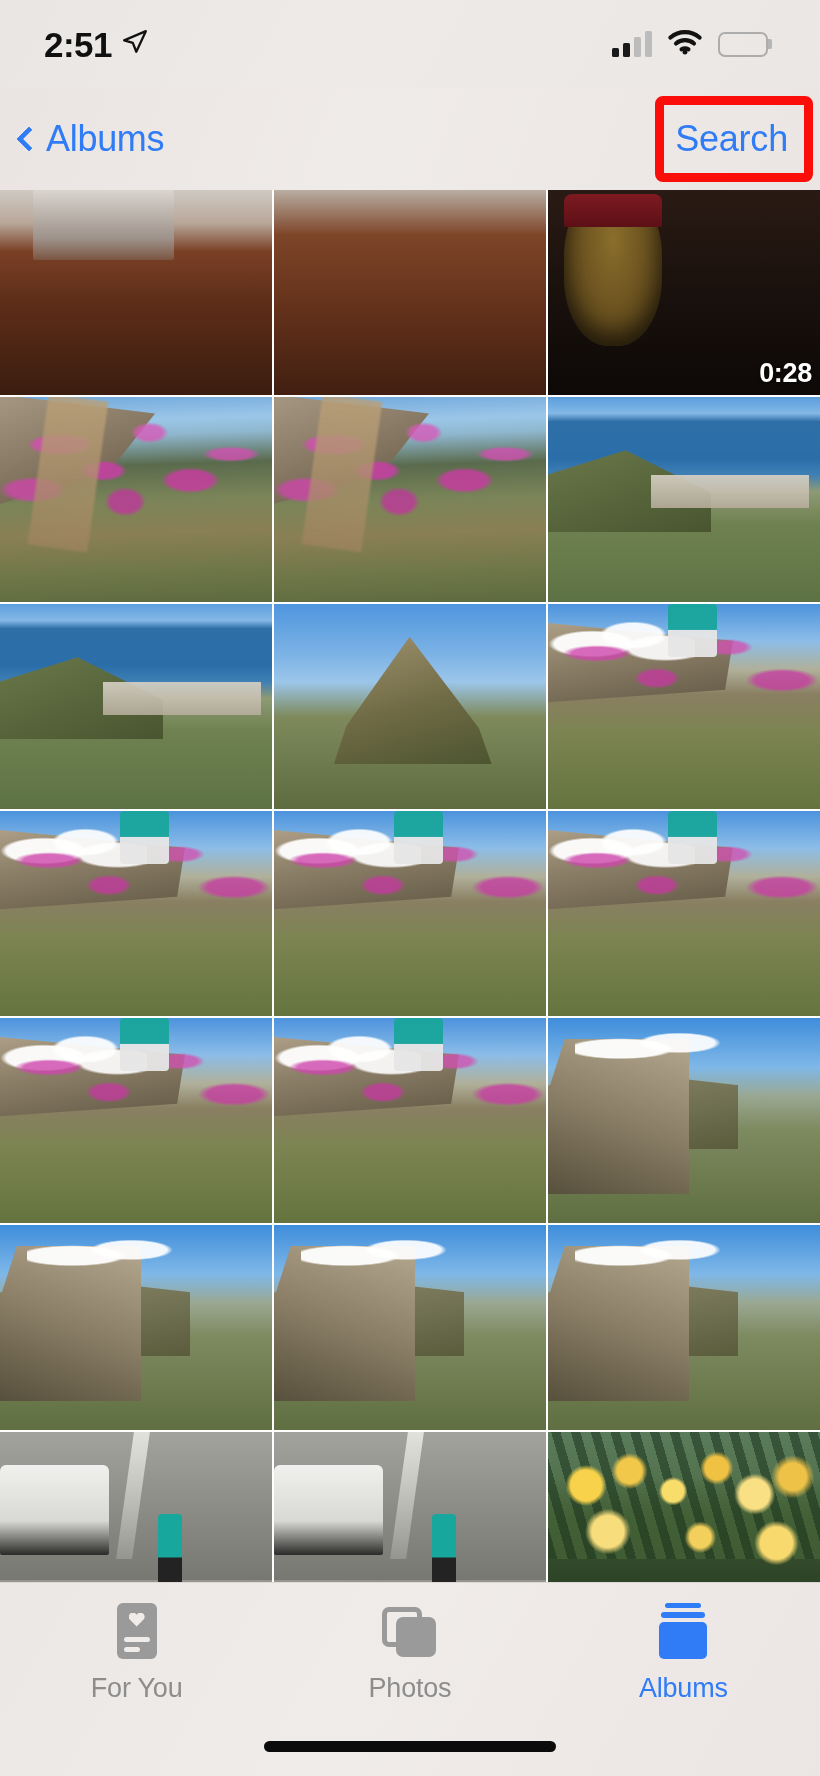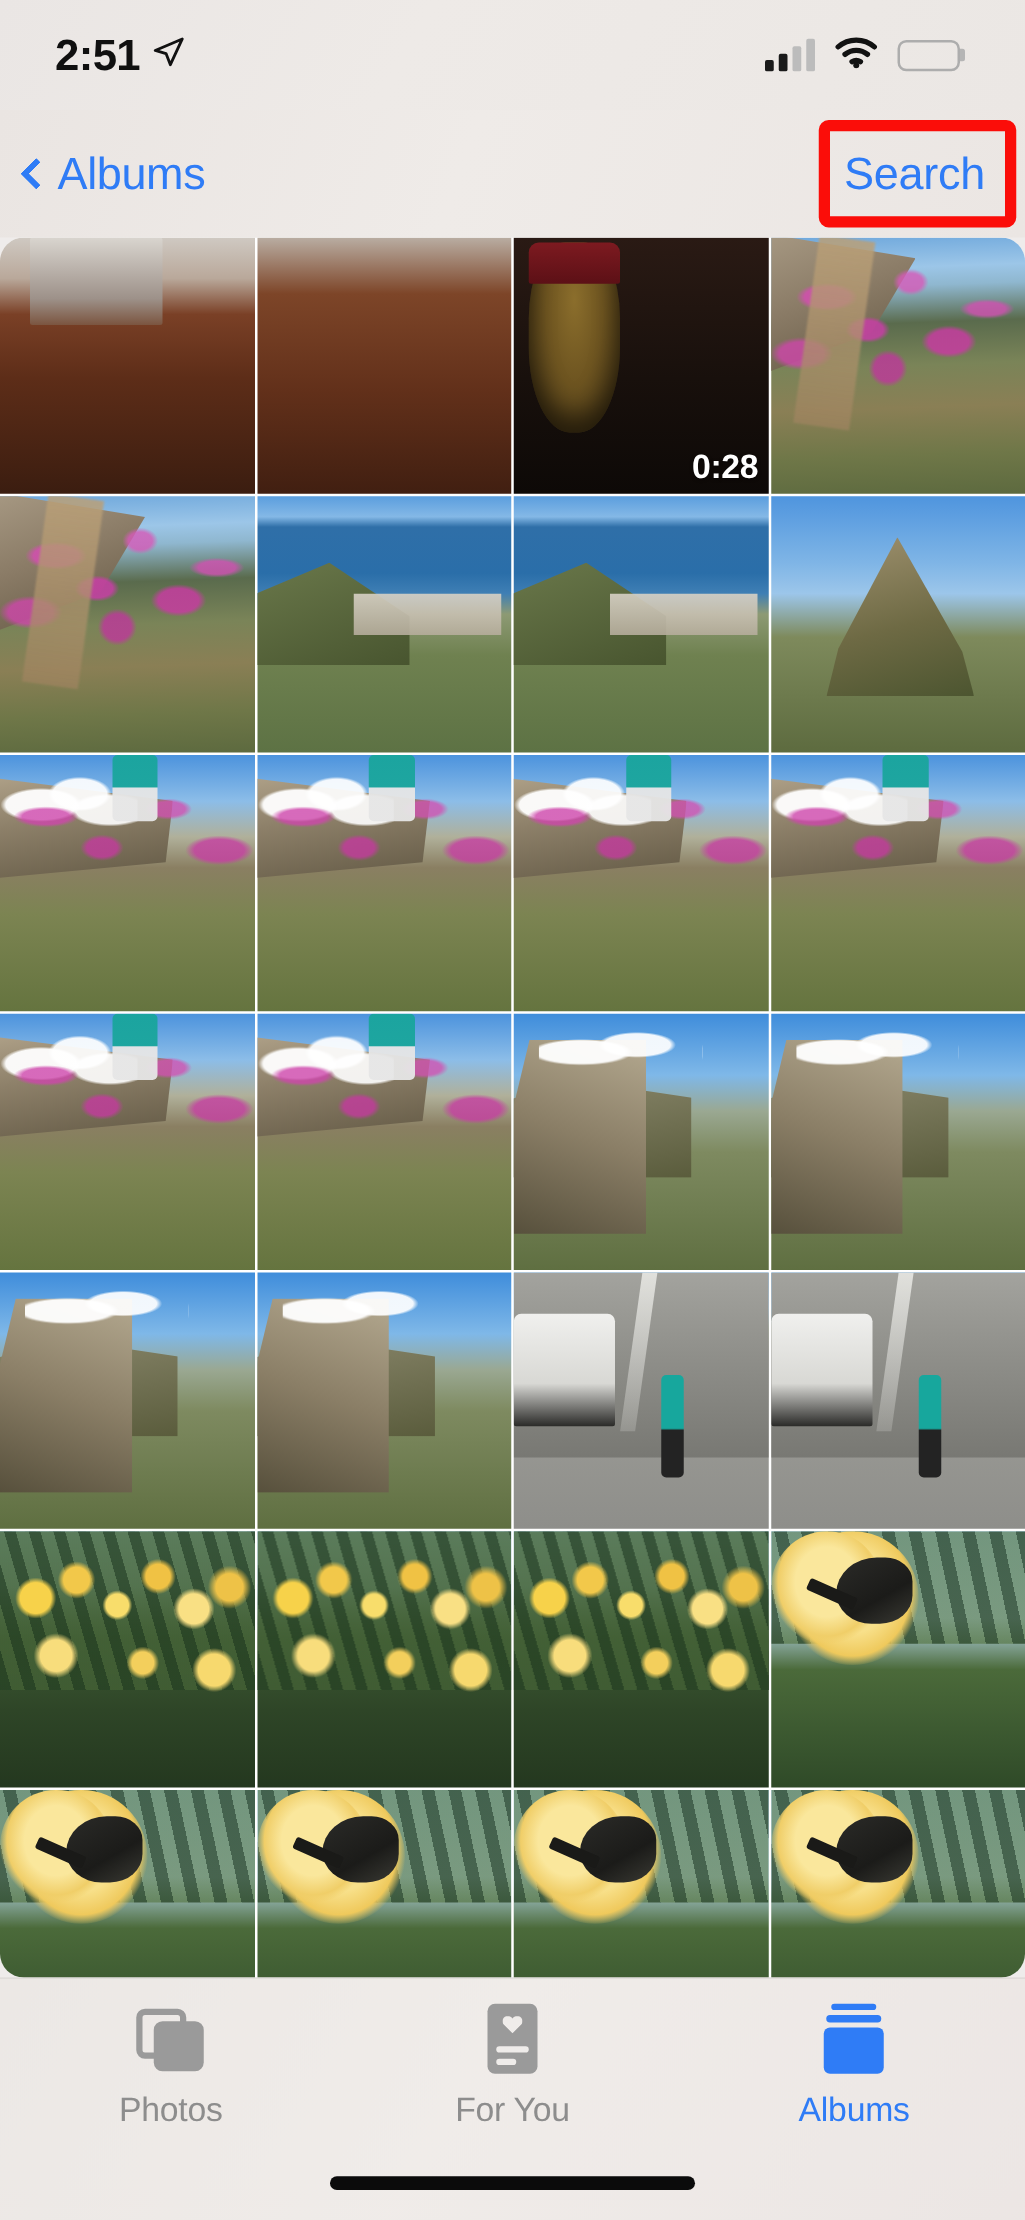--- a/index.html
+++ b/index.html
@@ -133,27 +133,26 @@
     pointer-events: none;
   }
 
   
   #photo-grid {
     position: absolute;
     top: 190px; left: 0;
     width: 820px;
     height: 1392px;
     display: grid;
-    grid-template-columns: repeat(4, 1fr);
+    grid-template-columns: repeat(3, 1fr);
     grid-auto-rows: 205px;
     gap: 2px;
     background: #ffffff;
     overflow: hidden;
     z-index: 10;
-    border-radius: 19px;
   }
   .cell {
     position: relative;
     overflow: hidden;
     background: #8fb7d8;
     cursor: pointer;
   }
   .cell .layer { position: absolute; inset: 0; }
   .dur {
     position: absolute;
@@ -654,37 +653,37 @@
         <span class="layer flower2"></span>
         <span class="layer body"></span>
         <span class="layer beak"></span>
       </div>
     </div>
 
   <div id="tab-bar">
     <div id="tab-items">
 
       <div class="tab">
-        <span class="tab-ico ico-photos">
-          <span class="back"></span>
-            <span class="front"></span>
-        </span>
-        <span class="tab-label">Photos</span>
-      </div>
-
-      <div class="tab">
         <span class="tab-ico ico-foryou">
           <span class="card"></span>
             <span class="heart"></span>
             <span class="l1"></span>
             <span class="l2"></span>
         </span>
         <span class="tab-label">For You</span>
       </div>
 
+      <div class="tab">
+        <span class="tab-ico ico-photos">
+          <span class="back"></span>
+            <span class="front"></span>
+        </span>
+        <span class="tab-label">Photos</span>
+      </div>
+
       <div class="tab active">
         <span class="tab-ico ico-albums">
           <span class="l-top"></span>
             <span class="l-mid"></span>
             <span class="box"></span>
         </span>
         <span class="tab-label">Albums</span>
       </div>
 
 

